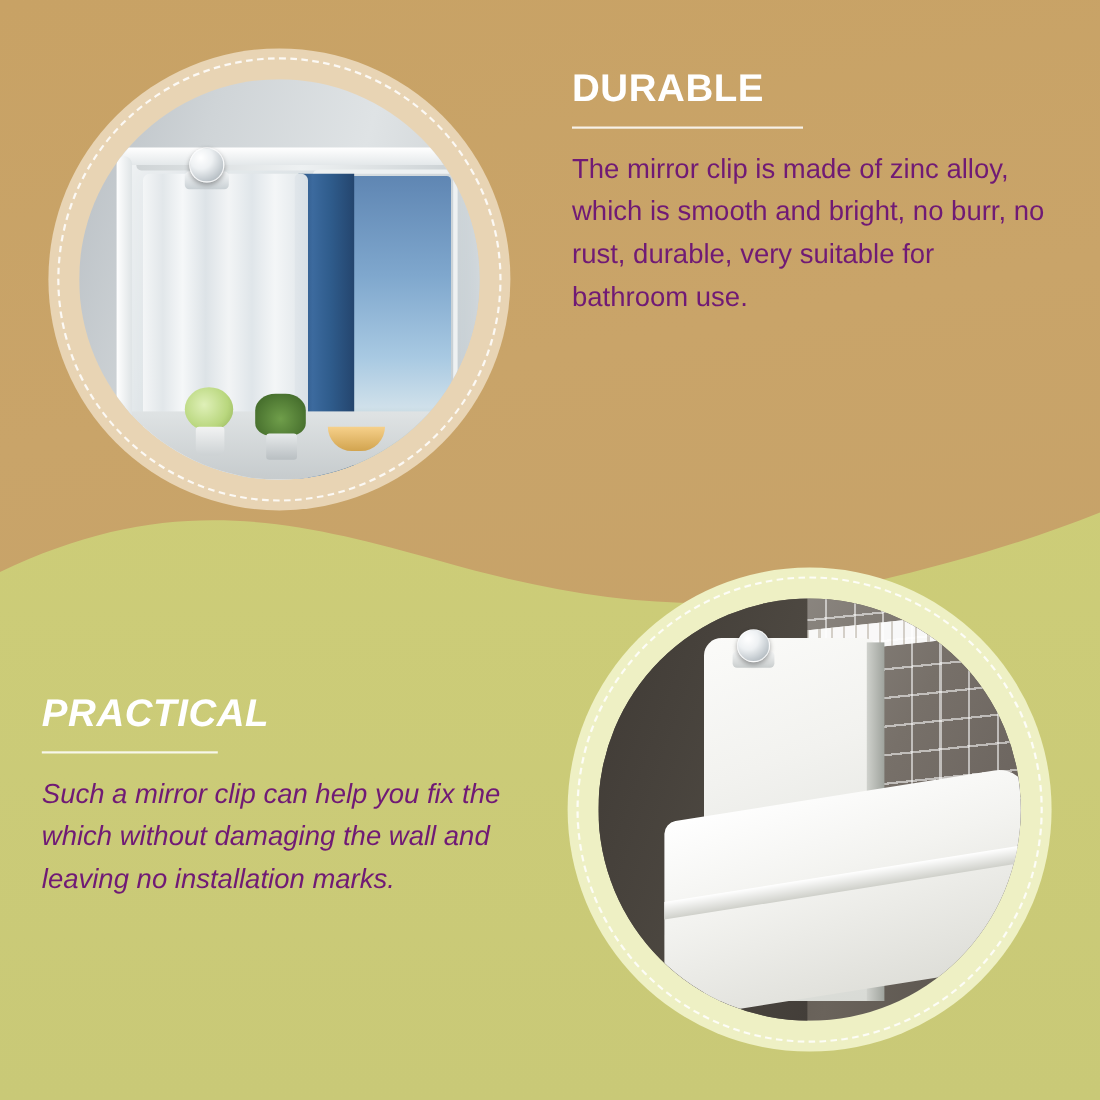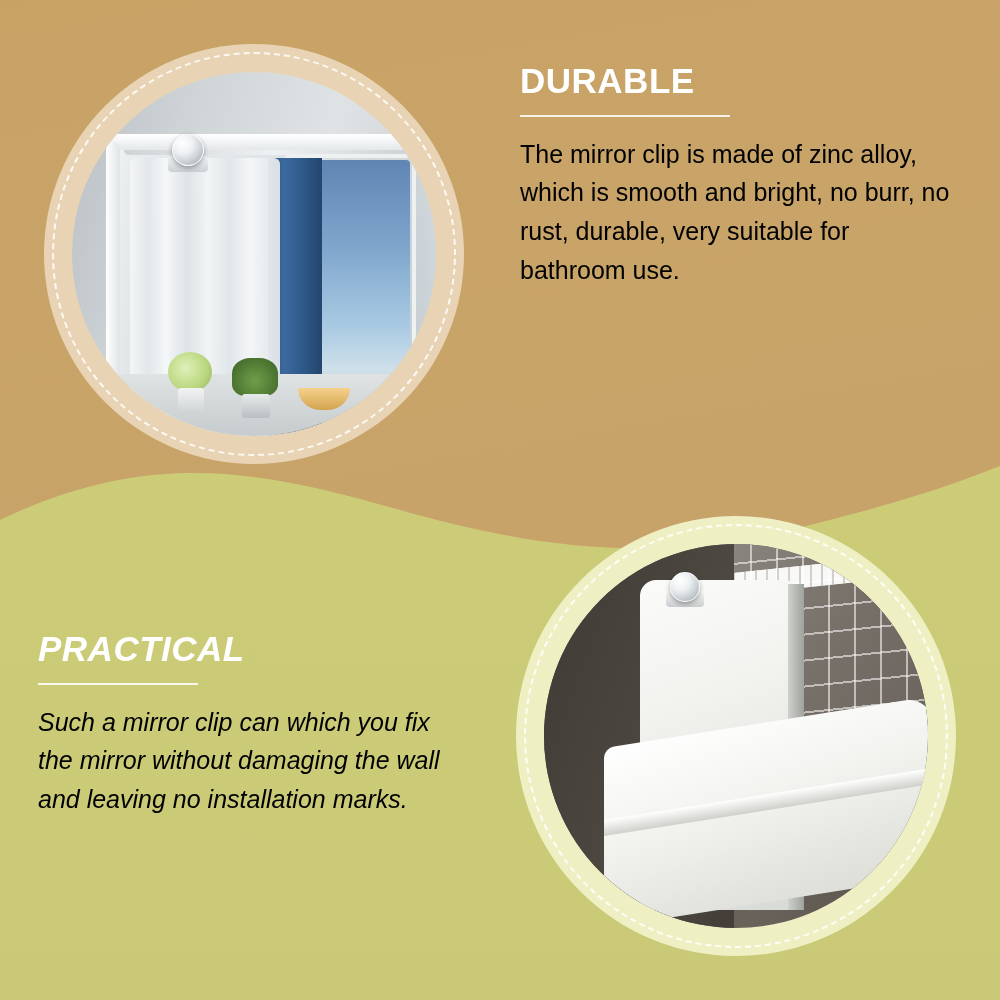--- a/index.html
+++ b/index.html
@@ -270,21 +270,21 @@
     line-height: 1.1;
   }
   .rule {
     height: 2px;
     background: rgba(255,255,255,0.85);
     margin: 0 0 18px 0;
   }
   #text-durable .rule { width: 210px; }
   #text-practical .rule { width: 160px; }
   .body-text {
-    color: #000000;
+    color: #701a75;
     font-size: 25px;
     line-height: 1.55;
     margin: 0;
     font-weight: 400;
   }
 </style>
 </head>
 <body>
 
 <div id="stage">
@@ -336,16 +336,16 @@
 
   <div class="text-block" id="text-durable">
     <h2 class="heading">DURABLE</h2>
     <div class="rule"></div>
     <p class="body-text">The mirror clip is made of zinc alloy, which is smooth and bright, no burr, no rust, durable, very suitable for bathroom use.</p>
   </div>
 
   <div class="text-block" id="text-practical">
     <h2 class="heading">PRACTICAL</h2>
     <div class="rule"></div>
-    <p class="body-text">Such a mirror clip can which you fix the mirror without damaging the wall and leaving no installation marks.</p>
+    <p class="body-text">Such a mirror clip can help you fix the which without damaging the wall and leaving no installation marks.</p>
   </div>
 
 </div>
 
 </body></html>

